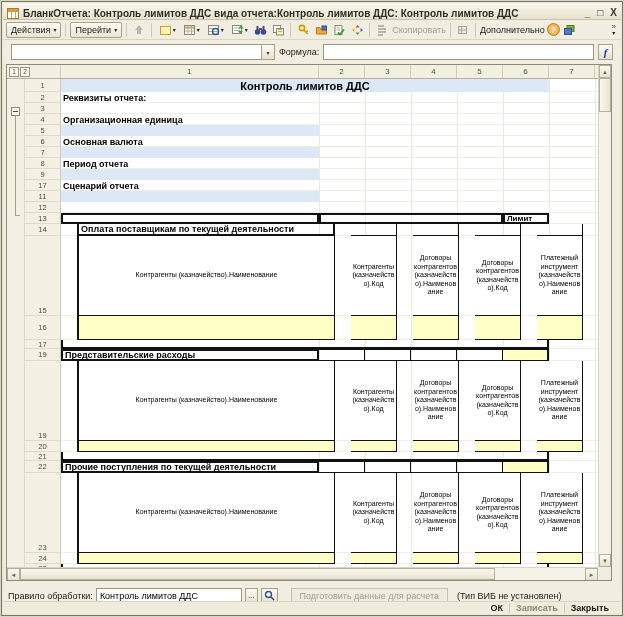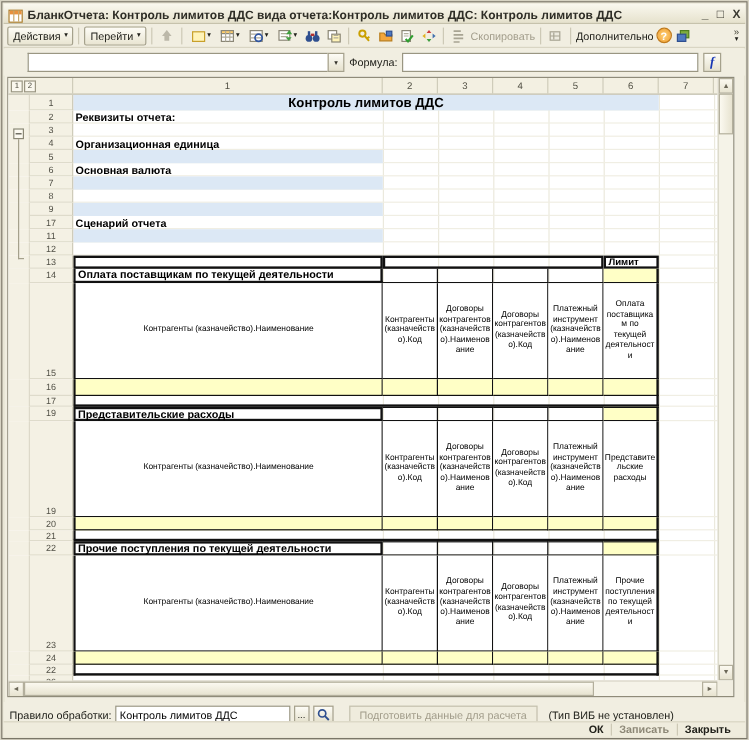--- a/index.html
+++ b/index.html
@@ -22,21 +22,21 @@
   .tsep{width:1px;height:14px;background:#cdc9b6;margin:0 2px;flex:none;}
   .ticon{width:16px;height:16px;display:flex;align-items:center;justify-content:center;flex:none;}
   .ticon.withdd{width:22px;gap:1px;}
   .dd{font-size:6px;color:#21211b;line-height:6px;}
   .gray-label{font-size:9px;color:#a29d8b;}
   .tlabel{font-size:9px;color:#21211b;}
   .overflow{margin-left:auto;display:flex;flex-direction:column;align-items:center;line-height:6px;font-size:8px;color:#4f4e42;padding-right:2px;}
   .helpdot{width:13px;height:13px;border-radius:50%;background:radial-gradient(#ffd27a,#ef9d2e);border:1px solid #c07b1d;color:#fff;font-size:9px;font-weight:bold;display:flex;align-items:center;justify-content:center;}
 
   
-  .formularow{position:absolute;left:1px;top:39px;right:1px;height:22px;display:flex;align-items:center;gap:4px;padding:0 20px;background:#f1eee1;}
+  .formularow{position:absolute;left:1px;top:39px;right:1px;height:22px;display:flex;align-items:center;gap:4px;padding:0 8px;background:#f1eee1;}
   .combo{display:flex;height:16px;width:264px;flex:none;}
   .combo input{flex:1;height:16px;border:1px solid #9a9682;border-right:none;background:#fff;font-size:9px;padding:0 3px;font-family:"Liberation Sans",sans-serif;}
   .combo .cbtn{width:14px;height:16px;border:1px solid #a5a18c;background:linear-gradient(#fdfcf6,#e5e1cd);display:flex;align-items:center;justify-content:center;font-size:6px;color:#33322a;}
   .flabel{font-size:9px;color:#21211b;flex:none;}
   .finput{flex:1;height:16px;border:1px solid #9a9682;background:#fff;font-size:9px;padding:0 3px;font-family:"Liberation Sans",sans-serif;}
   .fxbtn{width:15px;height:16px;flex:none;border:1px solid #a5a18c;background:linear-gradient(#fdfcf6,#e5e1cd);color:#1636b4;font-family:"Liberation Serif",serif;font-style:italic;font-weight:bold;font-size:11px;display:flex;align-items:center;justify-content:center;}
 
   
   .sheet{position:absolute;left:4px;top:62px;width:606px;height:517px;border:1px solid #8f8b79;background:#fff;}
   .sheet-inner{position:absolute;inset:0;overflow:hidden;}
@@ -55,21 +55,21 @@
   .c1{width:258px;}
   .c{width:46px;}
   .span2to5{width:184px;}
   .span1to6{width:488px;}
   .blue{background:#dce8f5;}
   .yellow{background:#ffffc6;}
   .titlecell{display:flex;align-items:center;justify-content:center;font-size:11px;font-weight:bold;color:#000;}
   .lbl{font-size:9px;font-weight:bold;color:#000;padding:0 2px;display:flex;align-items:center;white-space:nowrap;}
   .b2{border:2px solid #111;}
   .b{border:1px solid #111;}
-  .bt0{border-top:none;}
+  .bt0{border-top:none;margin-left:16px;}
   .bl0{border-left:none;}
   .bl2{border-left-width:2px;}
   .br2{border-right-width:2px;}
   .hc{display:flex;align-items:center;justify-content:center;text-align:center;font-size:7px;line-height:8.5px;color:#000;padding:1px;overflow:hidden;overflow-wrap:anywhere;background:#fff;}
   .band{border:2px solid #111;border-top:none;background:transparent;}
   .limitlbl{font-size:8px;font-weight:bold;color:#000;display:flex;align-items:center;padding:0 2px;background:#fff;}
   .bracket-box{position:absolute;left:4px;top:28px;width:9px;height:9px;border:1px solid #8a8775;background:#fbf9f0;z-index:3;display:flex;align-items:center;justify-content:center;}
   .bracket-box::before{content:"";width:5px;height:1px;background:#4f4e42;}
   .bracket-line{position:absolute;left:8px;top:37px;width:1px;height:100px;background:#a5a18c;z-index:3;}
   .bracket-line::after{content:"";position:absolute;left:0;bottom:0;width:5px;height:1px;background:#a5a18c;}
@@ -310,20 +310,21 @@
 
         <div class="row" style="height:11px">
           <div class="g"></div>
             <div class="rn">7</div>
           <div class="cell c1 blue"></div>
         </div>
 
         <div class="row" style="height:11px">
           <div class="g"></div>
             <div class="rn">8</div>
+          <div class="cell c1 lbl">Период отчета</div>
         </div>
 
         <div class="row" style="height:11px">
           <div class="g"></div>
             <div class="rn">9</div>
           <div class="cell c1 blue"></div>
         </div>
 
         <div class="row" style="height:11px">
           <div class="g"></div>
@@ -363,21 +364,21 @@
         <div class="row" style="height:80px">
           <div class="g"></div>
             <div class="rn" style="align-items:flex-end">15</div>
           <div class="cell c1 b bt0 bl2 hc">Контрагенты (казначейство).Наименование</div>
           <div class="cell c b bt0 bl0 hc">Контрагенты (казначейство).Код</div>
           <div class="cell c b bt0 bl0 hc">Договоры контрагентов (казначейство).Наименование</div>
           <div class="cell c b bt0 bl0 hc">Договоры контрагентов (казначейство).Код</div>
           <div class="cell c b bt0 bl0 hc">Платежный инструмент (казначейство).Наименование</div>
           <div class="cell c b bt0 bl0 br2 hc">Оплата поставщикам по текущей деятельности</div>
         </div>
-        <div class="row" style="height:14px">
+        <div class="row" style="height:24px">
           <div class="g"></div>
             <div class="rn">16</div>
           <div class="cell c1 b bt0 bl2 yellow"></div>
           <div class="cell c b bt0 bl0 yellow"></div>
           <div class="cell c b bt0 bl0 yellow"></div>
           <div class="cell c b bt0 bl0 yellow"></div>
           <div class="cell c b bt0 bl0 yellow"></div>
           <div class="cell c b bt0 bl0 br2 yellow"></div>
         </div>
         <div class="row" style="height:9px">

